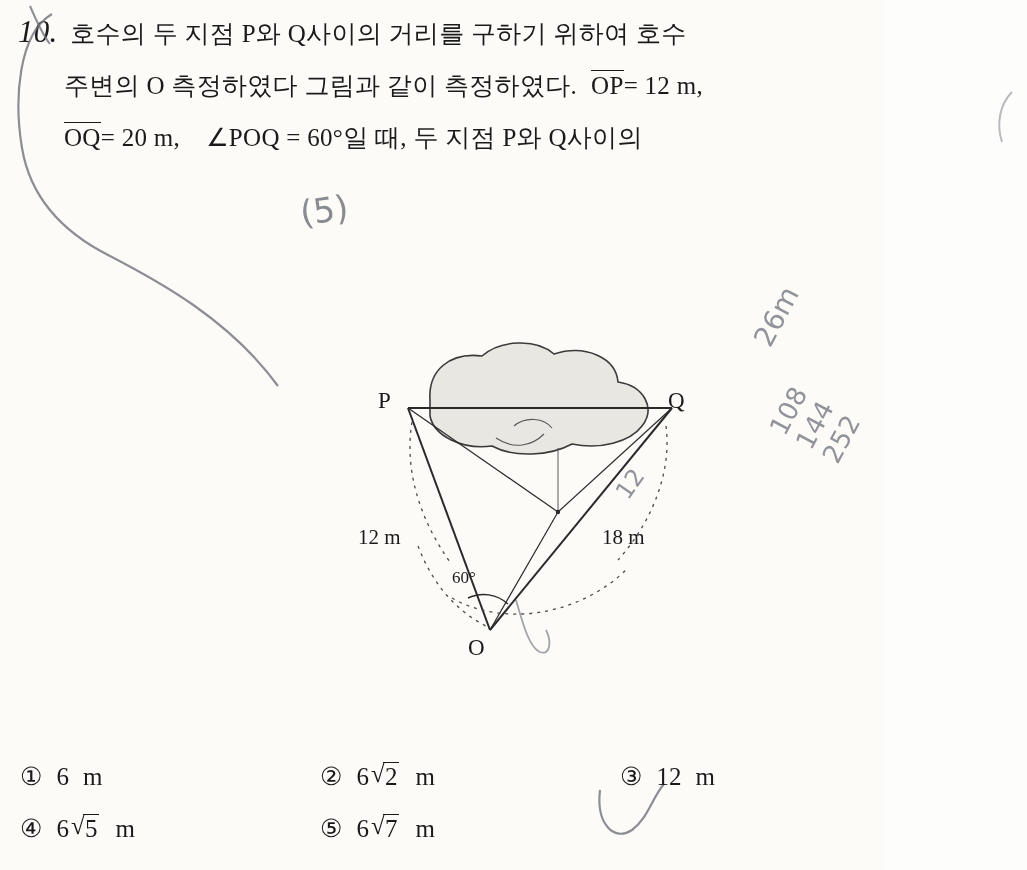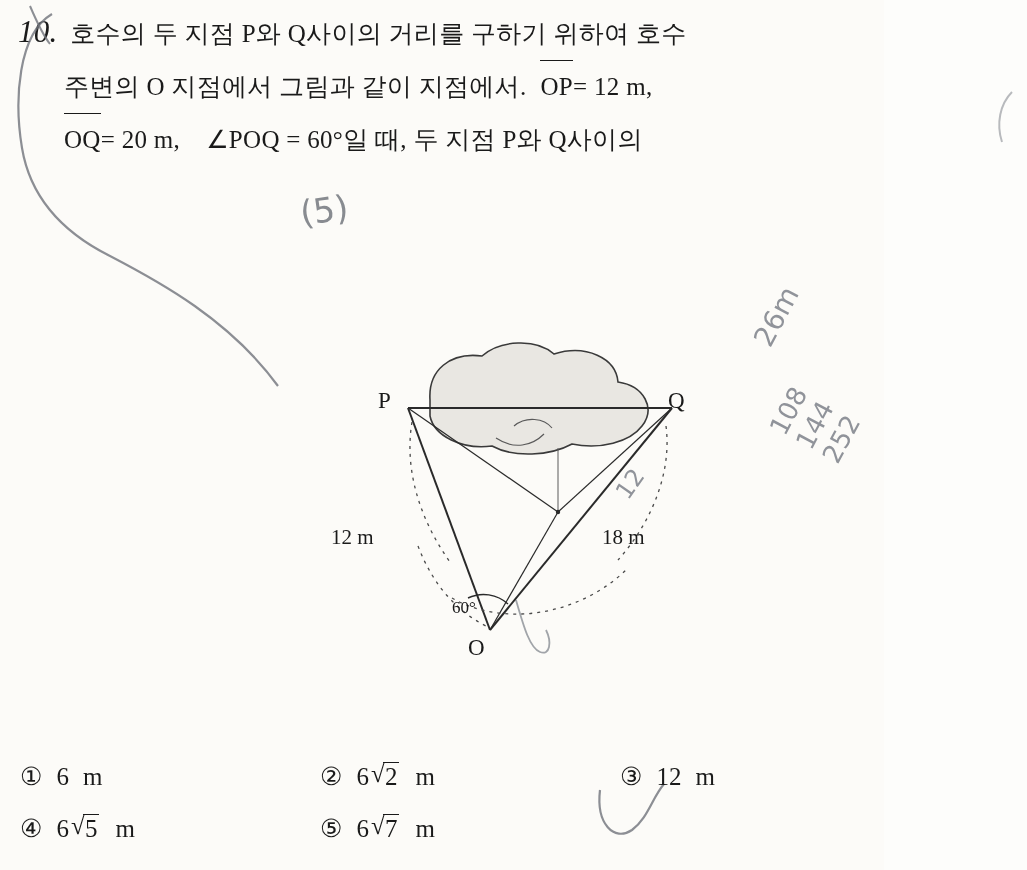--- a/index.html
+++ b/index.html
@@ -38,21 +38,21 @@
   }
   .qnum {
     font-style: italic;
     font-size: 31px;
     font-family: "Liberation Serif", serif;
     padding-right: 6px;
   }
   .indent { padding-left: 46px; }
   .ovl {
     border-top: 1.6px solid #1a1a1a;
-    padding-top: 13px;
+    padding-top: 2px;
     display: inline-block;
     line-height: 1.05;
   }
   .sp { display: inline-block; width: 14px; }
   .spw { display: inline-block; width: 26px; }
 
   
   .sqrt {
     display: inline-block;
     position: relative;
@@ -82,23 +82,23 @@
     height: 360px;
   }
   .figlabel {
     position: absolute;
     font-size: 23px;
     font-family: "Liberation Serif", serif;
   }
   .lbl-P { left: 78px;  top: 58px; }
   .lbl-Q { left: 368px; top: 58px; }
   .lbl-O { left: 168px; top: 305px; }
-  .lbl-12 { left: 31px;  top: 195px; font-size: 21px; }
+  .lbl-12 { left: 58px;  top: 195px; font-size: 21px; }
   .lbl-18 { left: 302px; top: 195px; font-size: 21px; }
-  .lbl-60 { left: 152px; top: 238px; font-size: 17px; margin-top: 30px; }
+  .lbl-60 { left: 152px; top: 238px; font-size: 17px; }
 
   
   .choices {
     position: absolute;
     left: 20px;
     top: 750px;
     width: 990px;
   }
   .crow {
     display: flex;
@@ -165,21 +165,21 @@
 
 <div id="page">
 
   <div class="qblock">
     <div class="qline">
       <span class="qnum">10.</span>
       <span>호수의 두 지점 P와 Q사이의 거리를 구하기 위하여 호수</span>
     </div>
 
     <div class="qline indent">
-      <span>주변의 O 지점에서 그림과 같이 지점에서.</span><span class="sp"></span><span class="ovl">OP</span><span>= 12 m,</span>
+      <span>주변의 O 측정하였다 그림과 같이 측정하였다.</span><span class="sp"></span><span class="ovl">OP</span><span>= 12 m,</span>
     </div>
 
     <div class="qline indent">
       <span class="ovl">OQ</span><span>= 20 m,</span><span class="spw"></span><span>∠POQ = 60°일 때,  두 지점 P와  Q사이의</span>
     </div>
 
   </div>
 
   <svg class="ink" width="1027" height="870">
 

